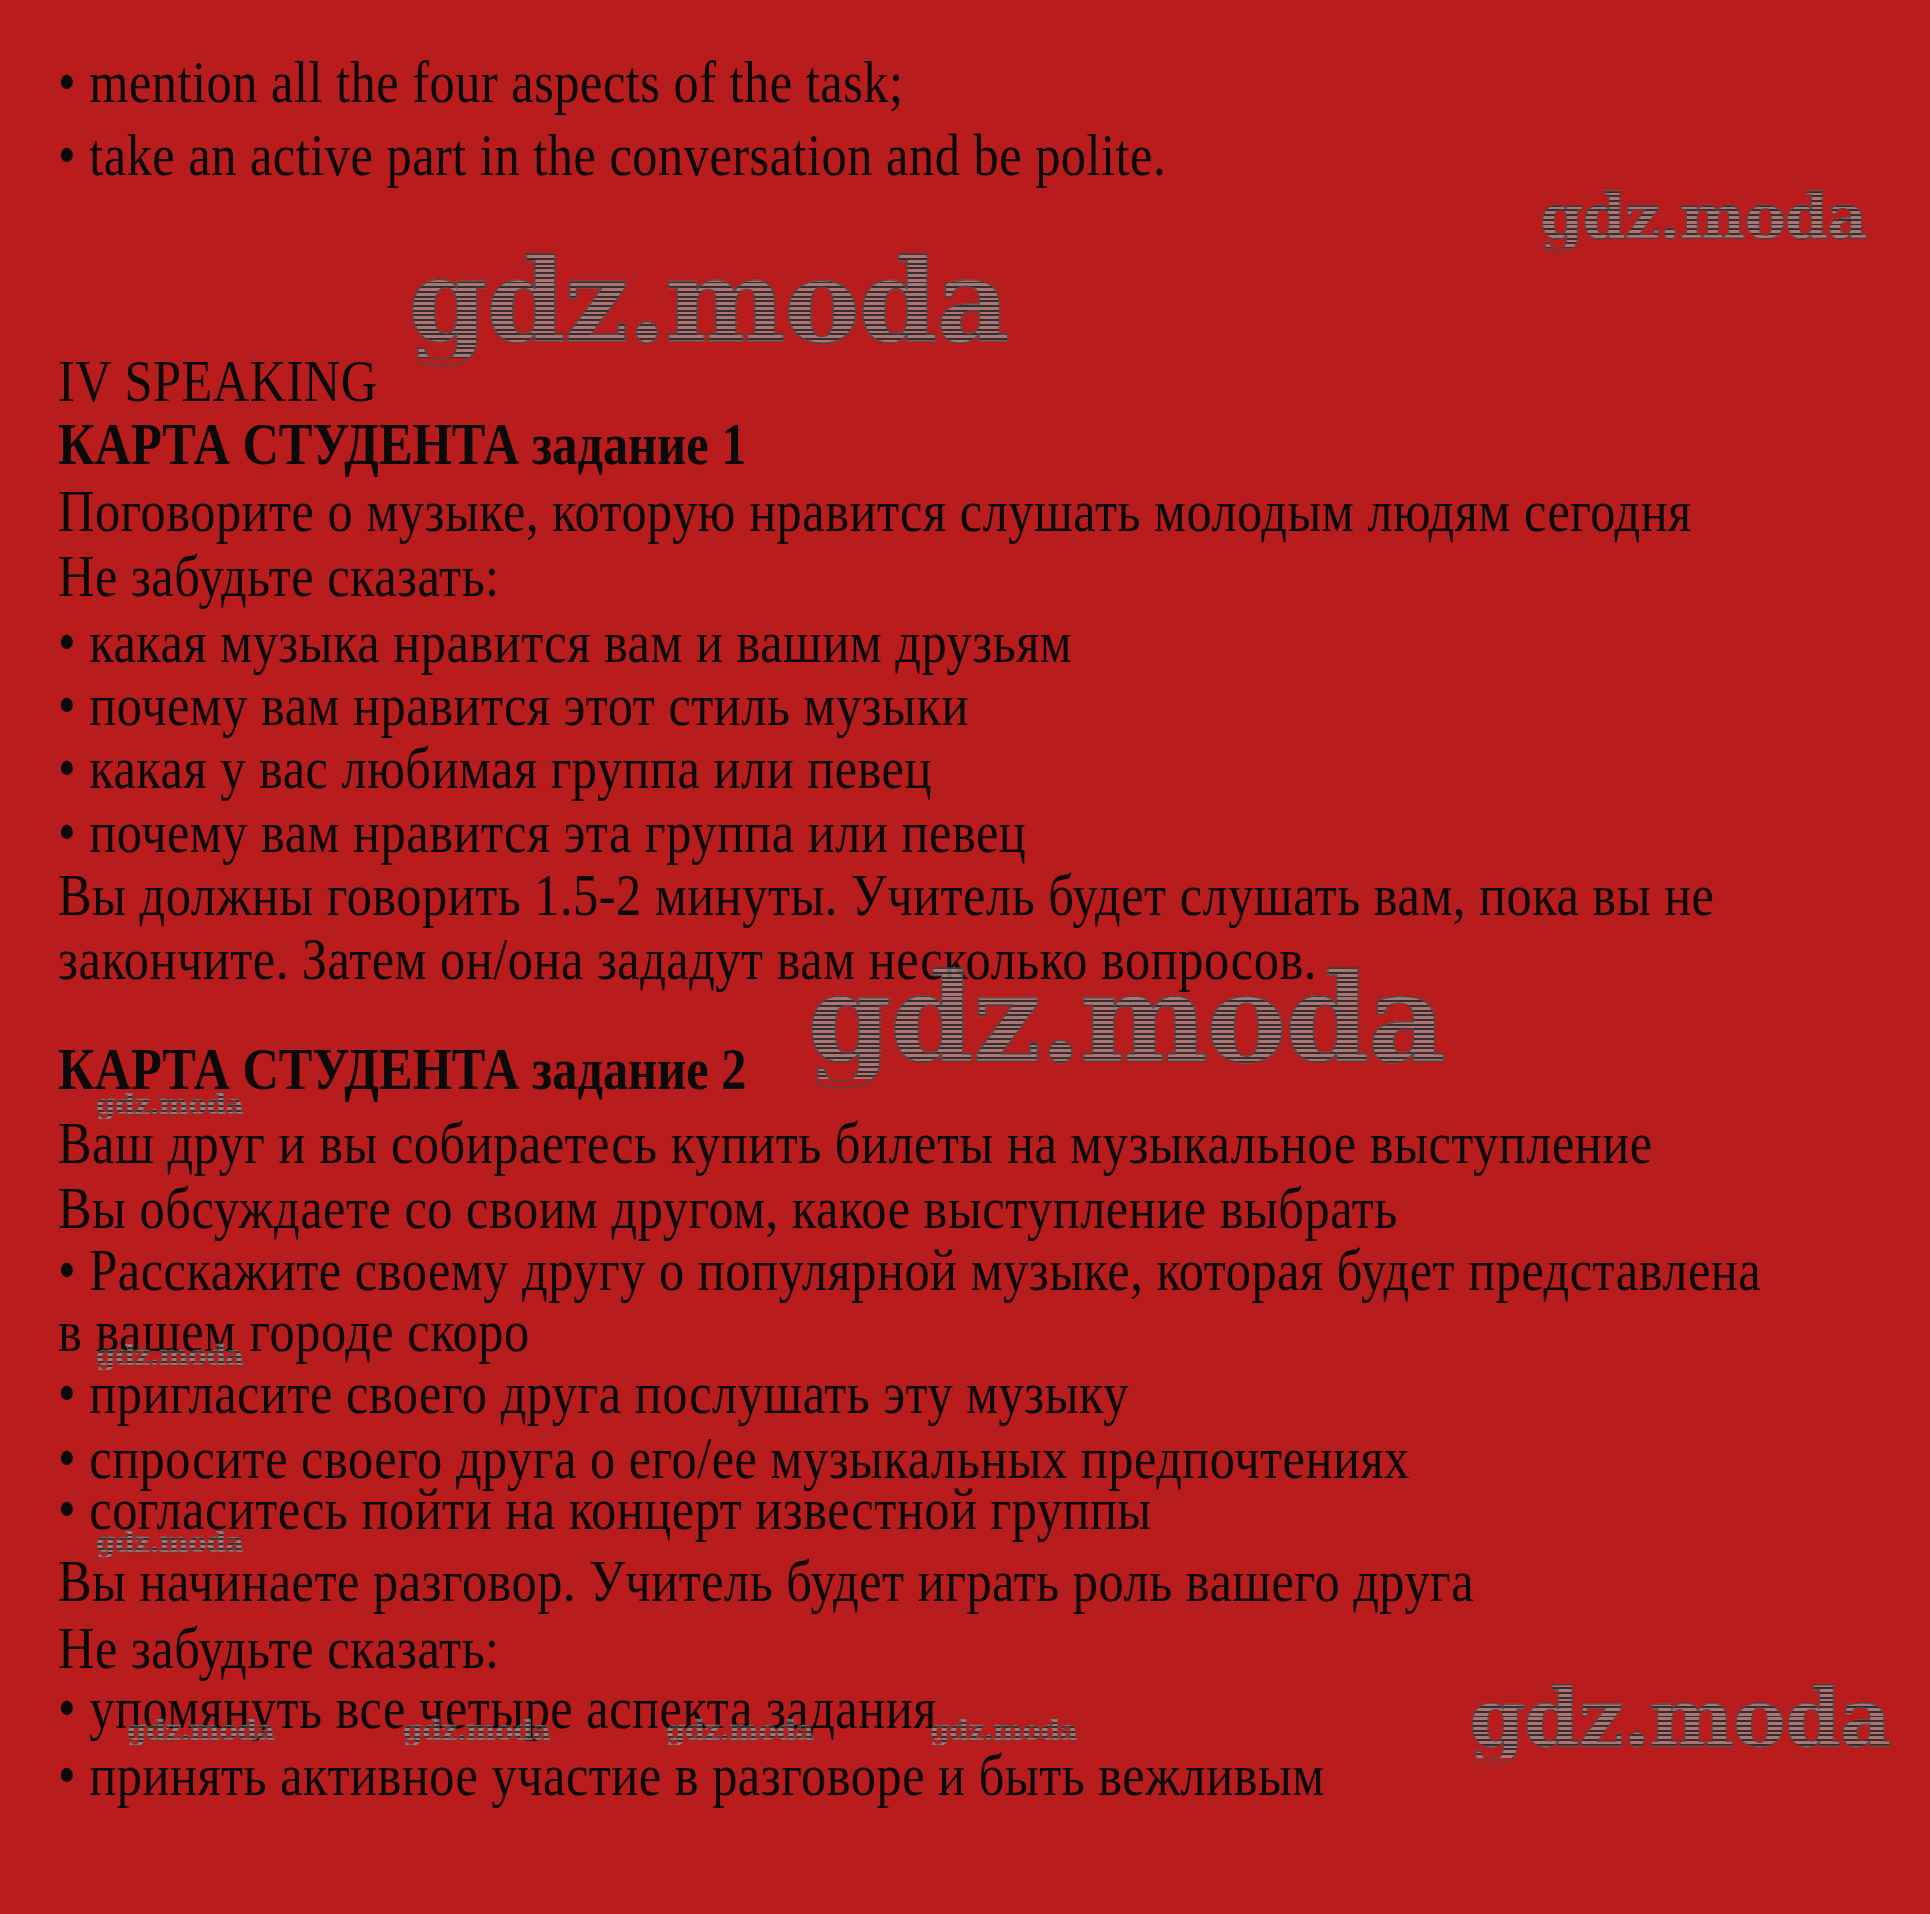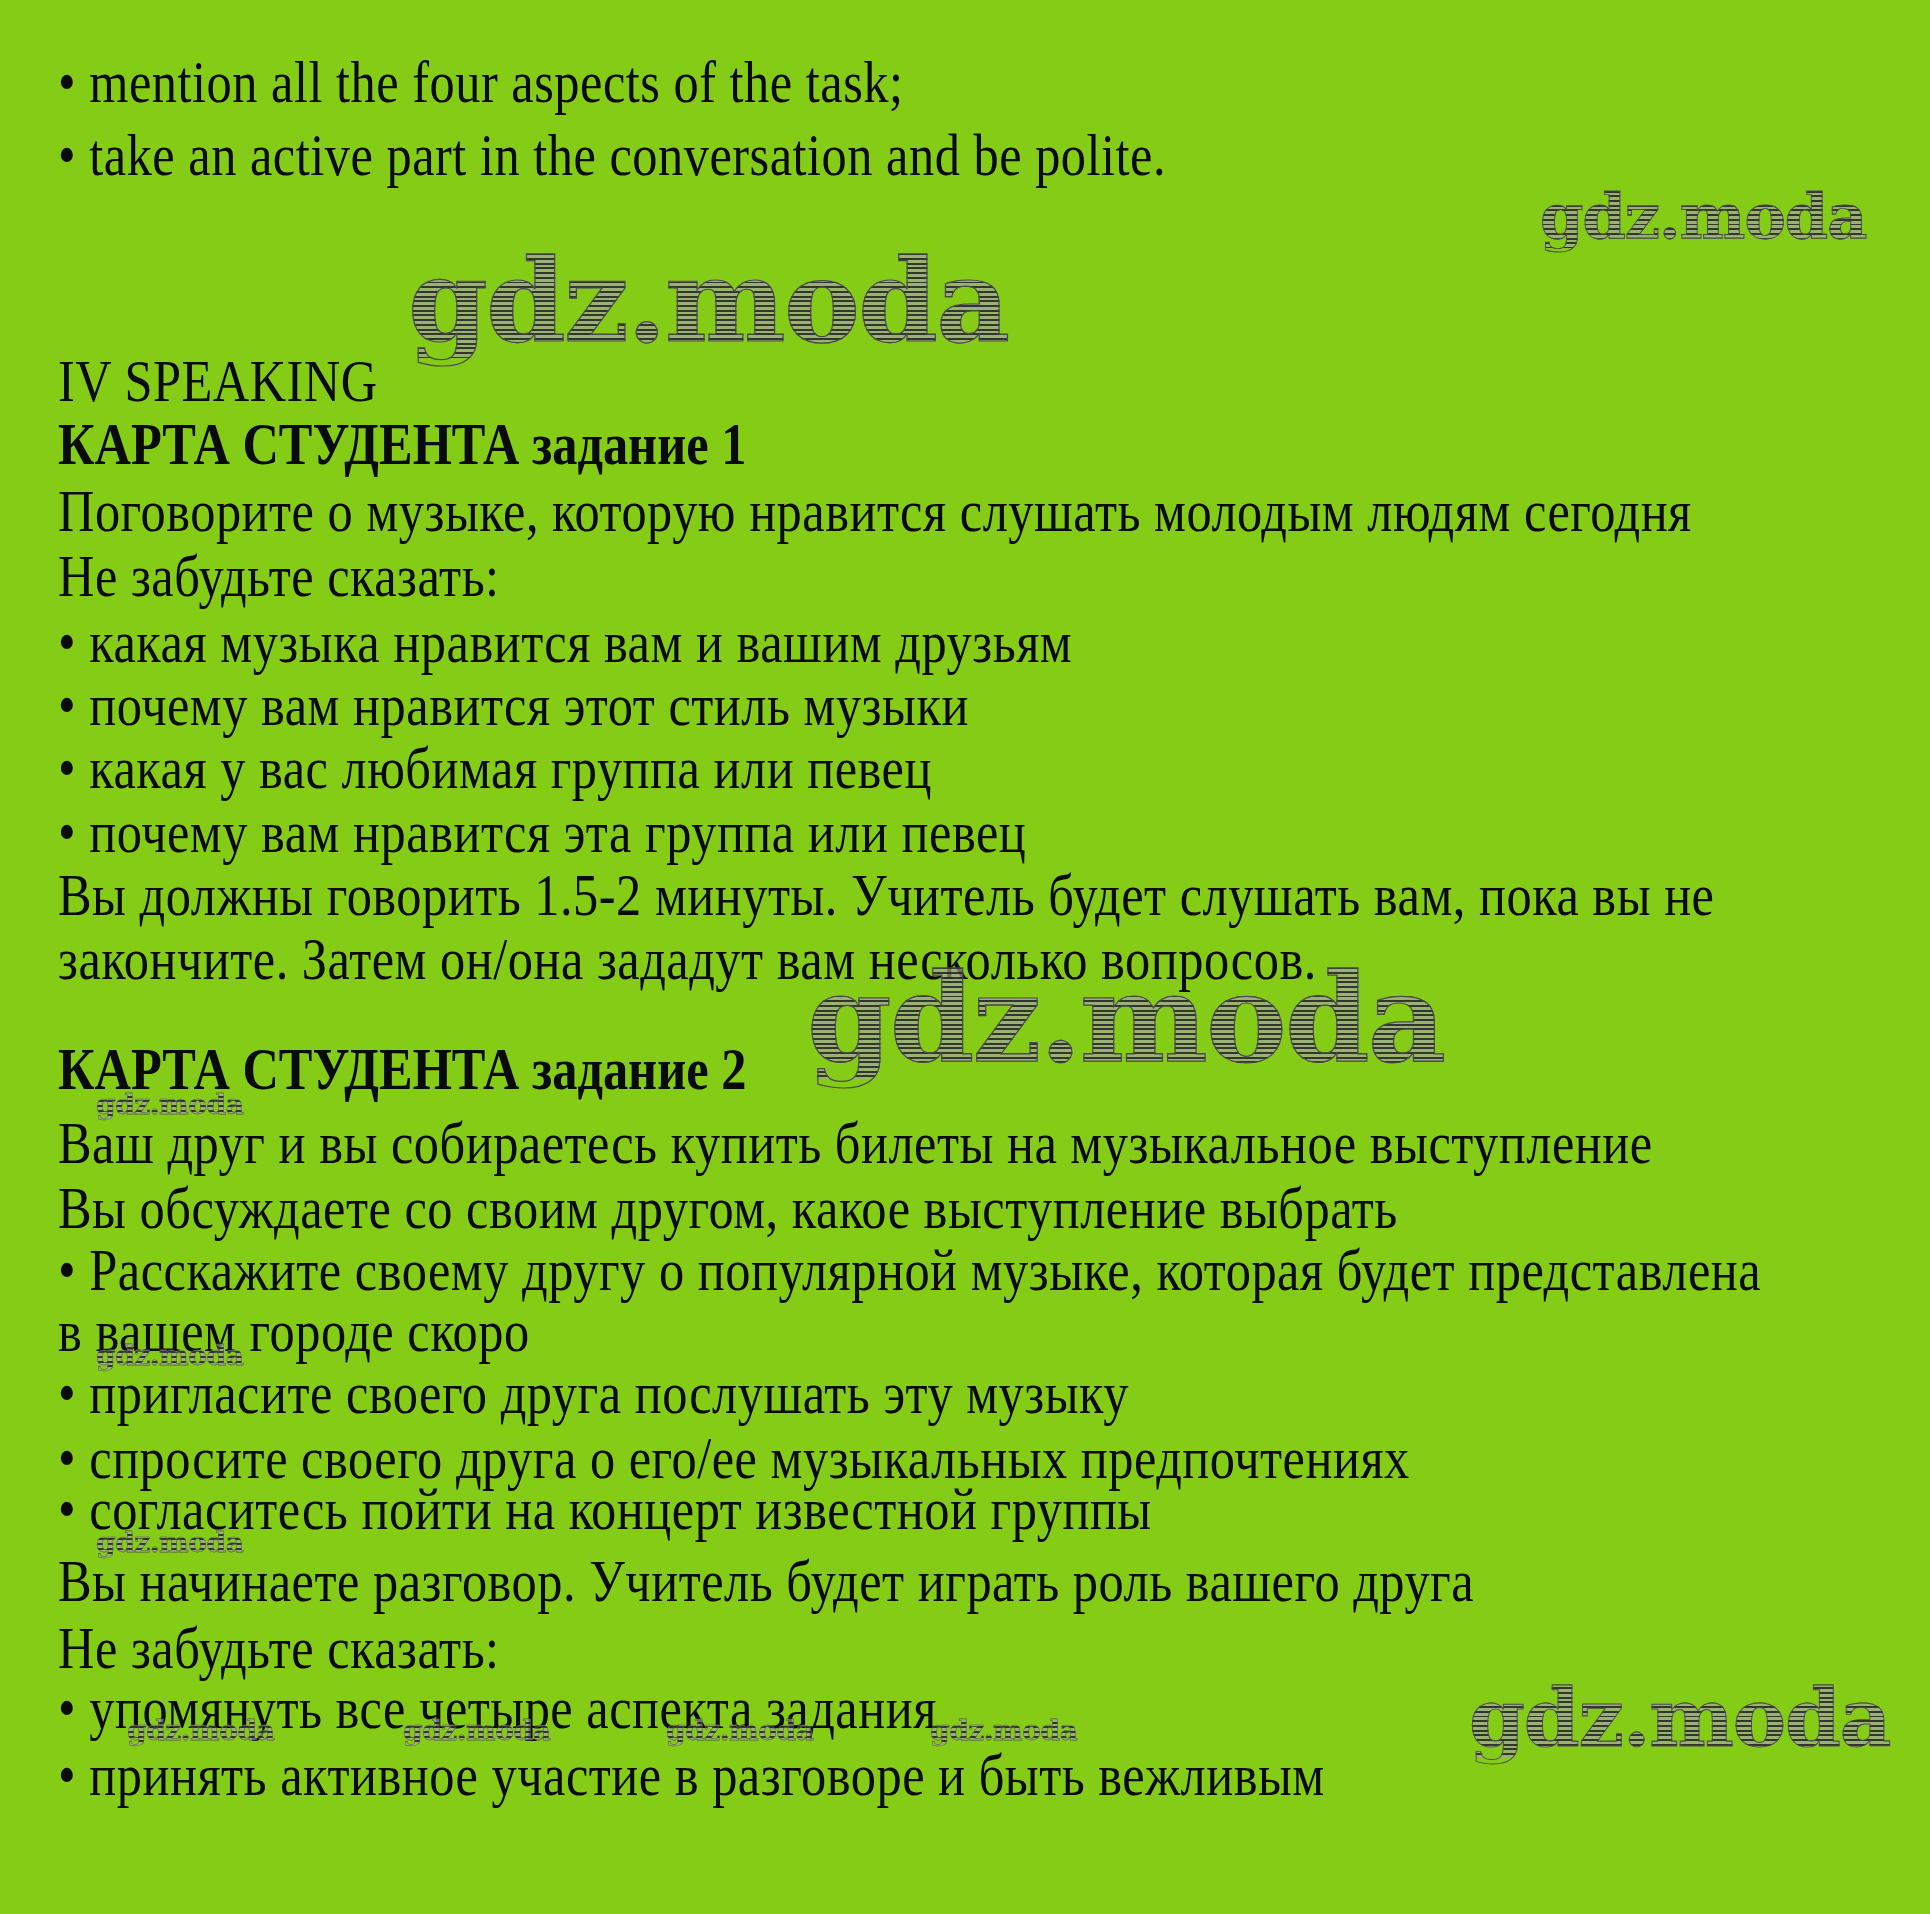--- a/index.html
+++ b/index.html
@@ -1,20 +1,20 @@
 <!DOCTYPE html>
 <html style="font-size:15px"><head>
 <meta charset="utf-8">
 <style>
   html, body { margin: 0; padding: 0; background: #e8e8e8; }
   .page {
     position: relative;
     width: 1931px;
     height: 1915px;
-    background: #84cc16;
+    background: #b91c1c;
     overflow: hidden;
     font-family: "Liberation Serif", "DejaVu Serif", serif;
   }
   .line {
     position: absolute;
     left: 58px;
     font-size: 60px;
     line-height: 1;
     color: #0a0a0a;
     white-space: nowrap;

